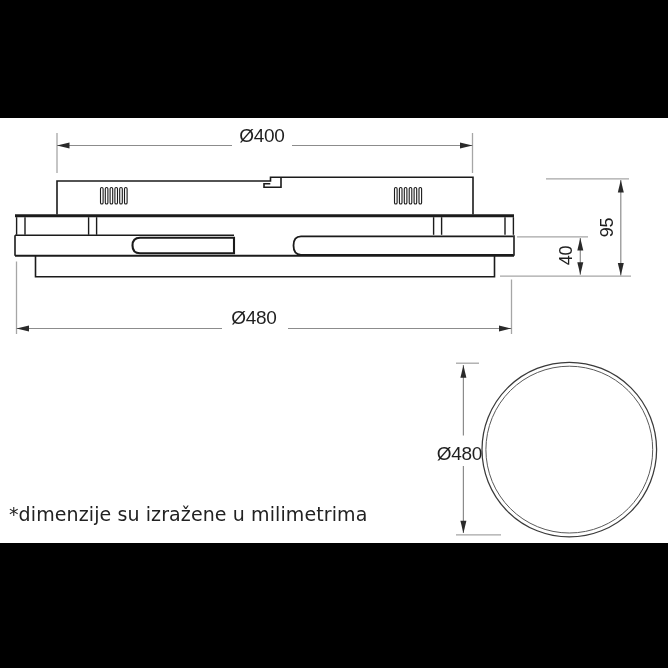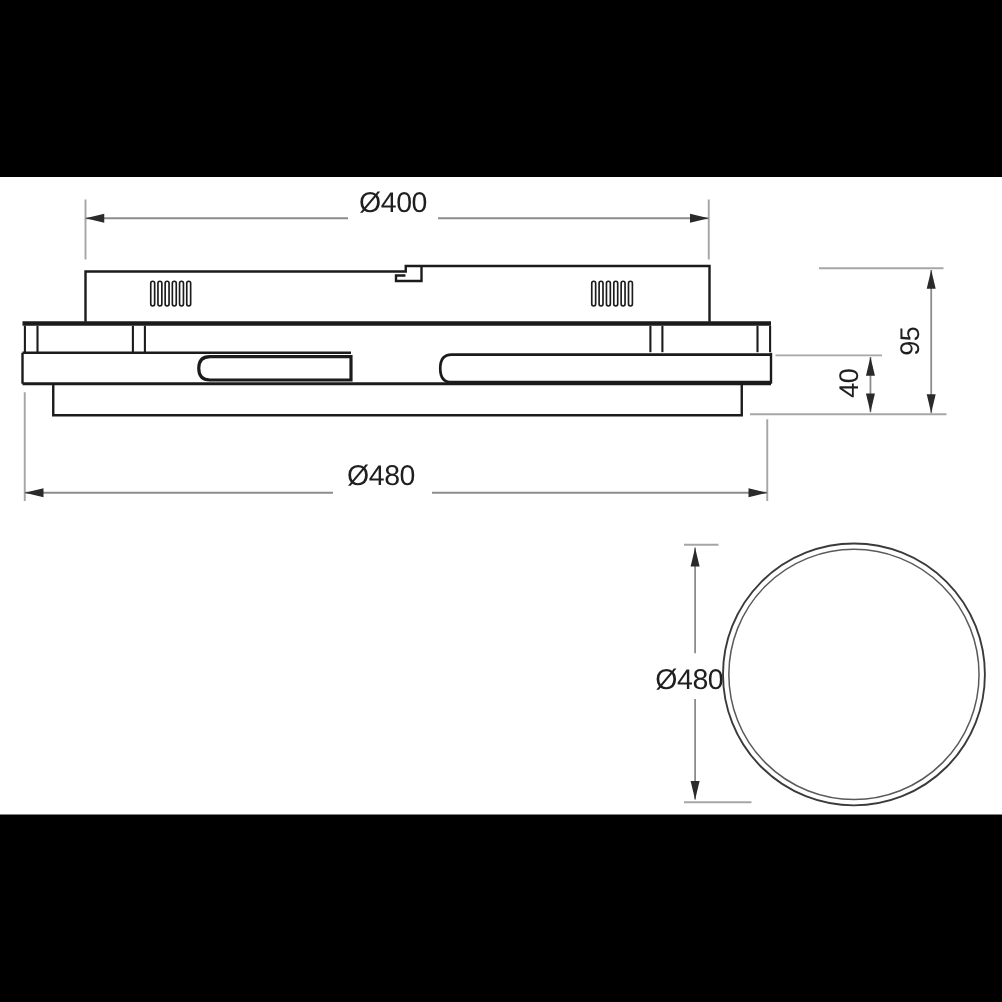--- a/index.html
+++ b/index.html
@@ -139,13 +139,14 @@
       <line class="ext" x1="456" y1="363.2" x2="479" y2="363.2"></line>
       <line class="ext" x1="456" y1="534.8" x2="501" y2="534.8"></line>
       <line class="dim" x1="463.4" y1="365" x2="463.4" y2="435.5"></line>
       <line class="dim" x1="463.4" y1="466" x2="463.4" y2="533"></line>
       <path class="arr" d="M463.4,365.2 l-3,12.5 h6 z"></path>
       <path class="arr" d="M463.4,533.2 l-3,-12.5 h6 z"></path>
       <text class="dimtext" x="459.5" y="459.5" text-anchor="middle">Ø480</text>
     </g>
   </svg>
 
+  <div class="footnote">*dimenzije su izražene u milimetrima</div>
 </div>
 
 </body></html>

